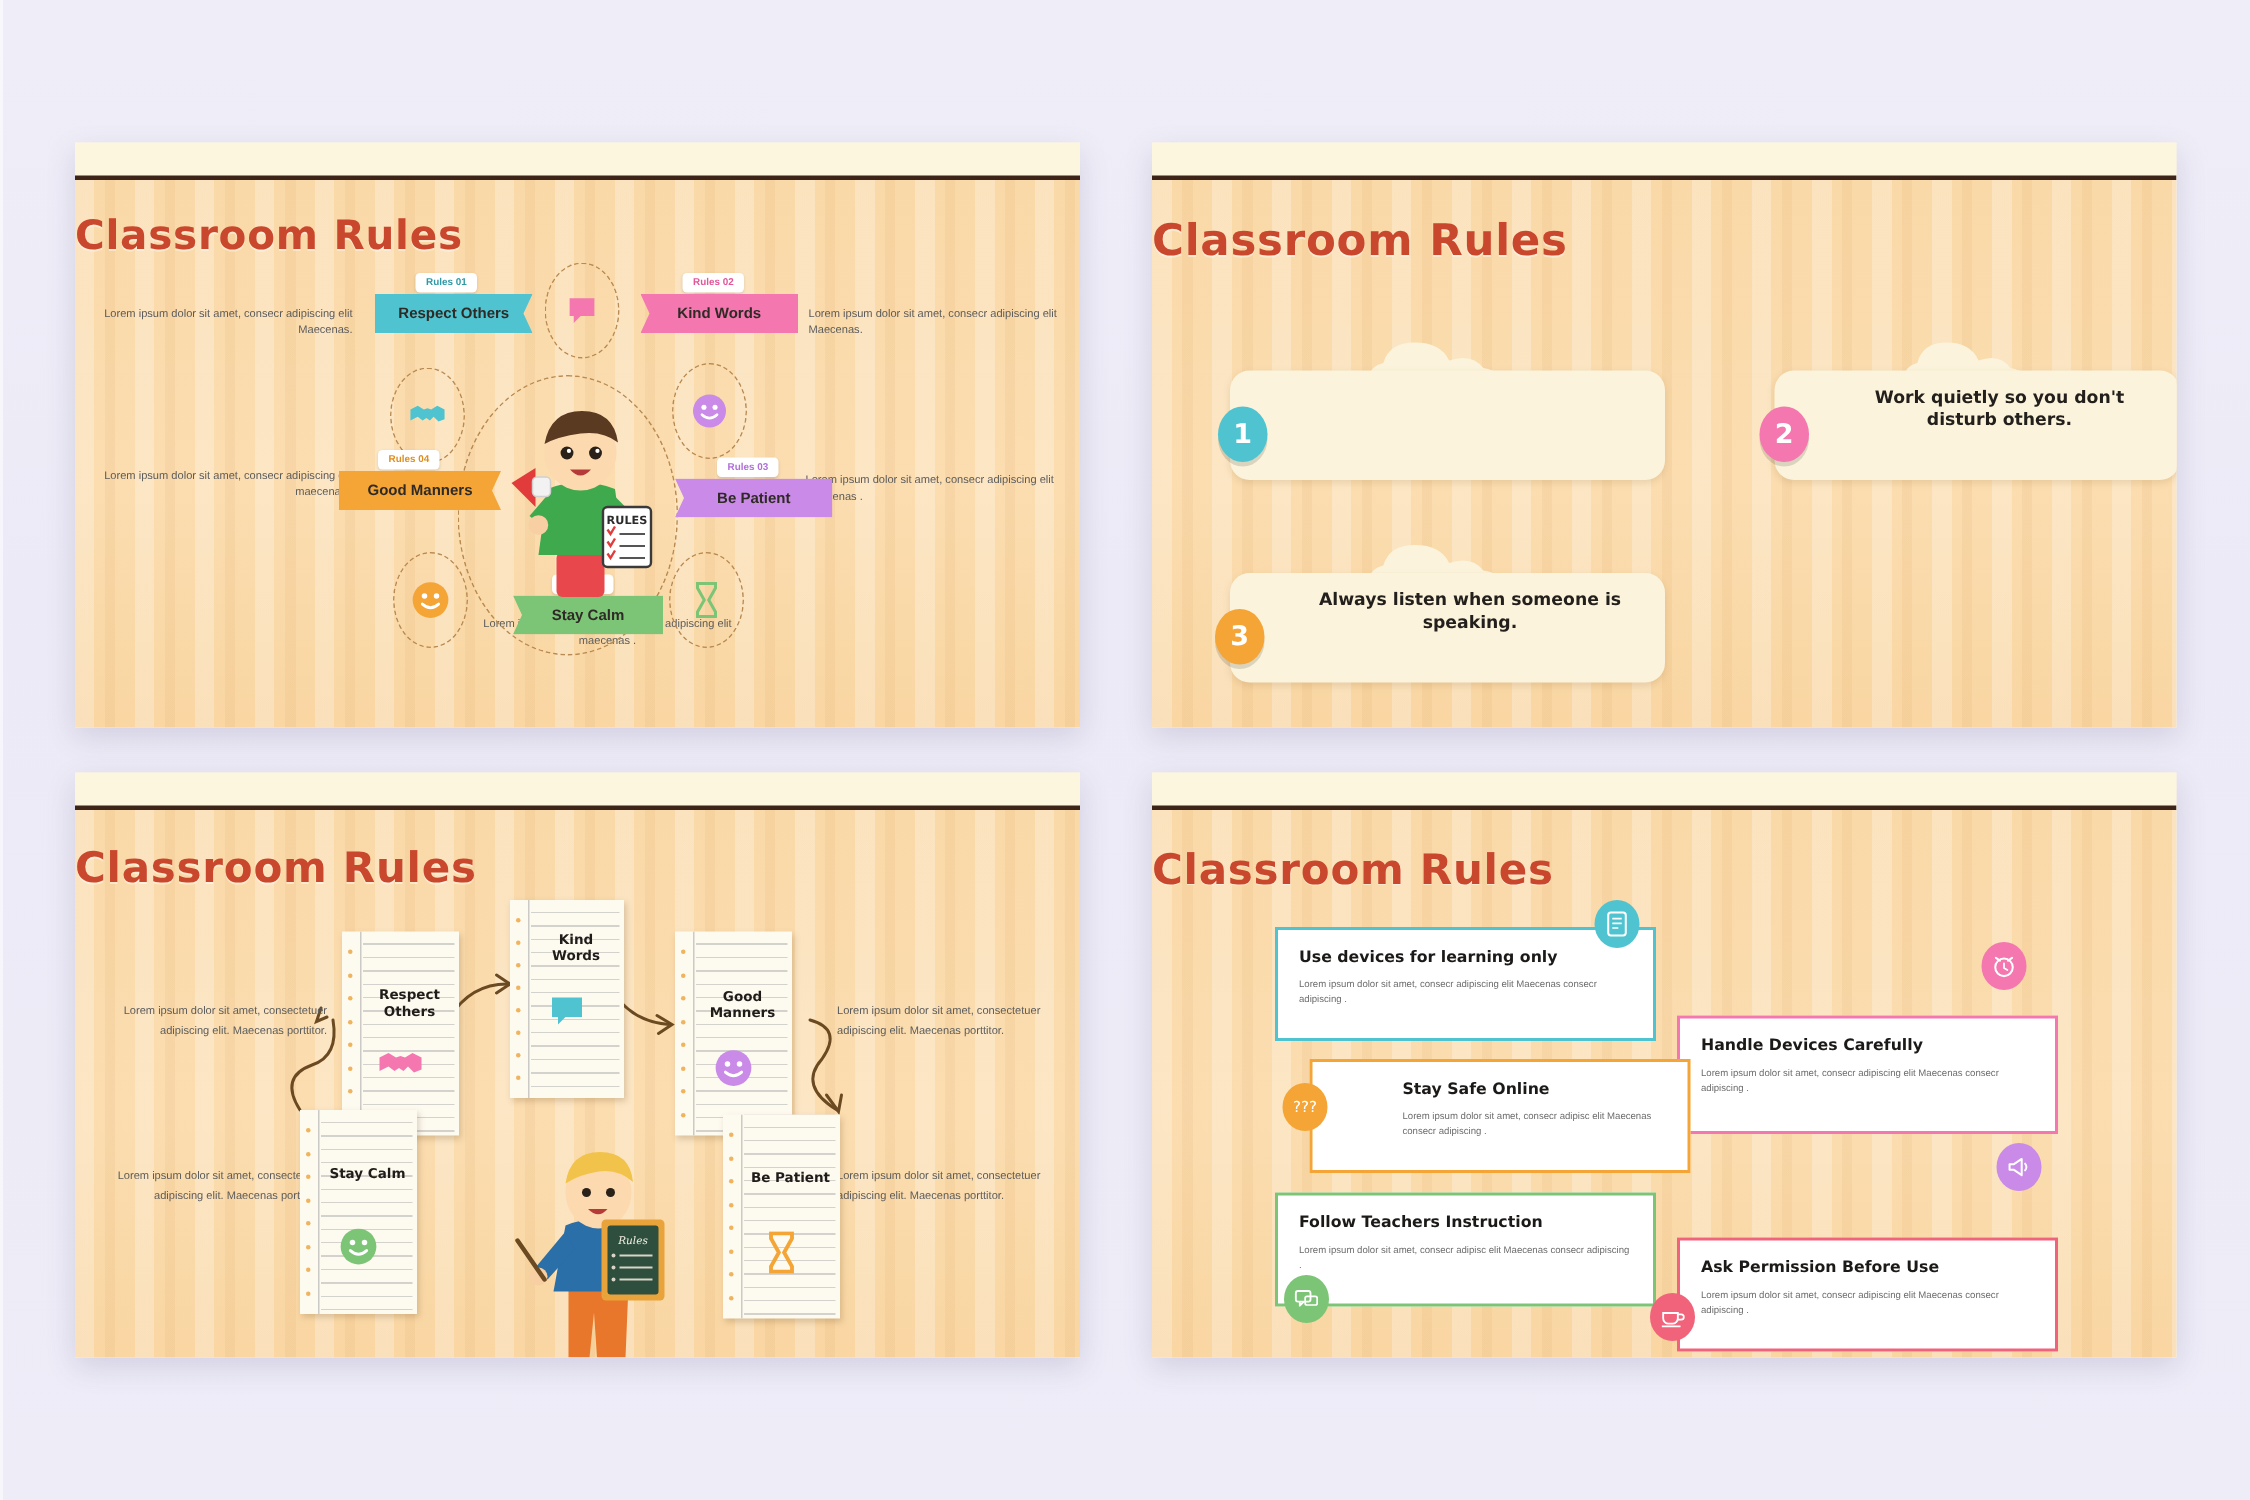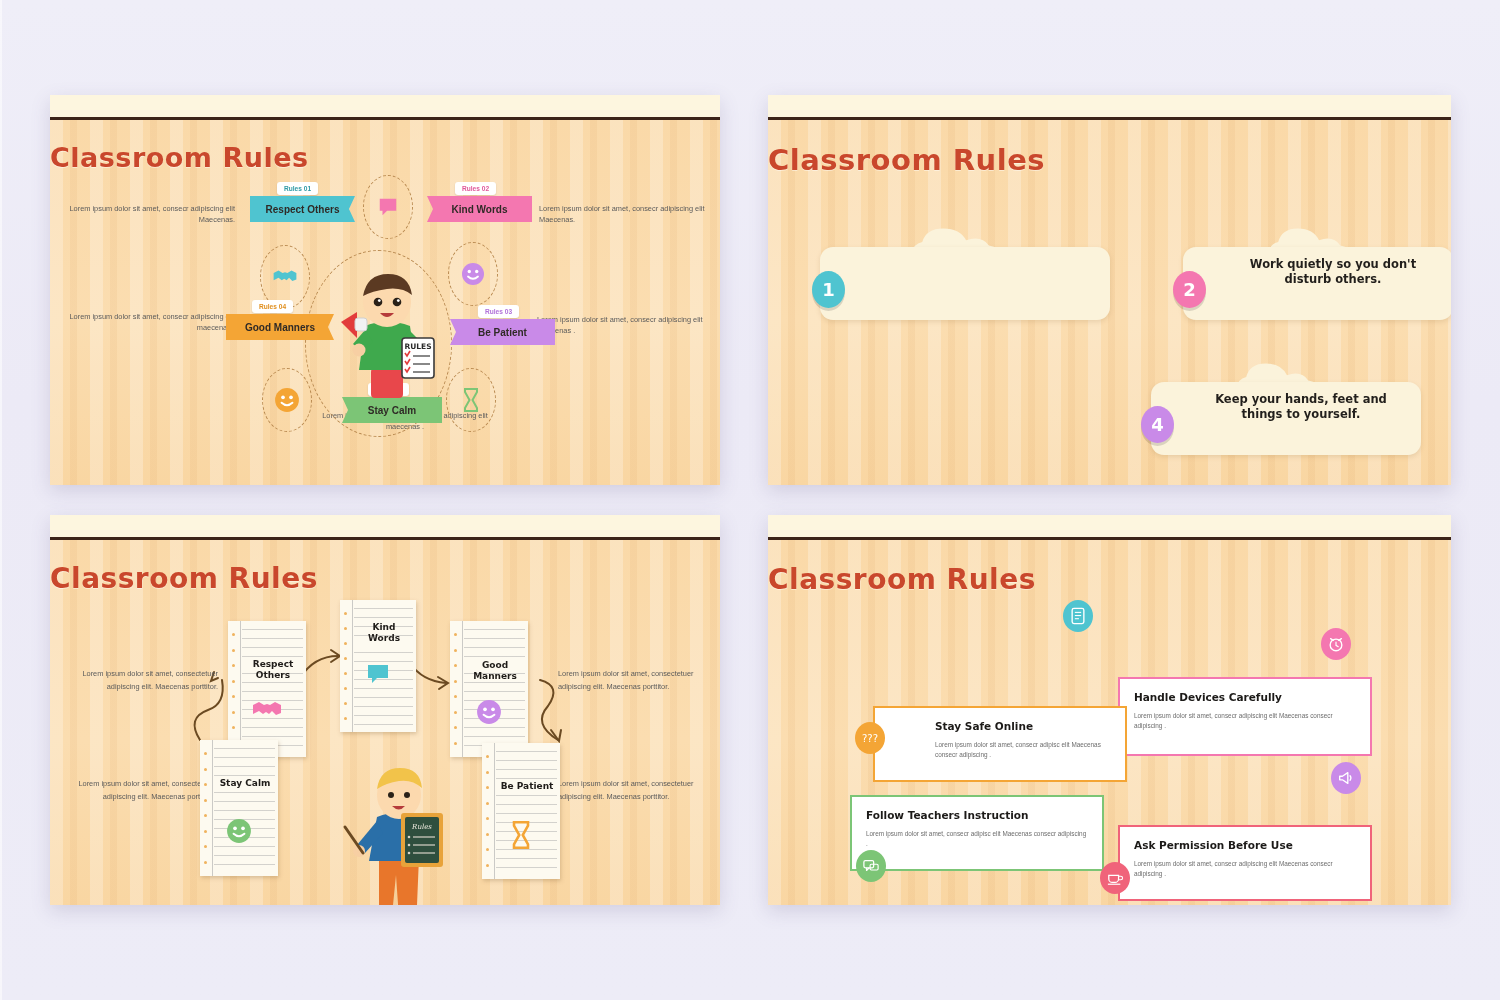--- a/index.html
+++ b/index.html
@@ -261,29 +261,29 @@
 
     <div class="cloud-card" style="left:383px;top:105px;width:270px;height:95px;margin-left:32px;">
       <svg class="cloudtop" viewBox="0 0 140 40" preserveAspectRatio="none">
         <path d="M8 40q-6-16 8-20 4-16 22-16t24 14q16-6 24 6 14 2 12 16z" fill="#fbf3db"></path>
       </svg>
       <div class="bodybox"></div>
       <div class="ctext">Work quietly so you don't disturb others.</div>
       <div class="num-badge" style="left:-10px;top:46px;background:#f477b0;box-shadow:0 3px 0 rgba(0,0,0,.13);">2</div>
     </div>
 
-
-    <div class="cloud-card" style="left:383px;top:240px;width:270px;height:95px;">
+    <div class="cloud-card" style="left:52px;top:240px;width:290px;height:95px;">
       <svg class="cloudtop" viewBox="0 0 140 40" preserveAspectRatio="none">
         <path d="M8 40q-6-16 8-20 4-16 22-16t24 14q16-6 24 6 14 2 12 16z" fill="#fbf3db"></path>
       </svg>
       <div class="bodybox"></div>
-      <div class="ctext">Keep your hands, feet and things to yourself.</div>
-      <div class="num-badge" style="left:-10px;top:46px;background:#c98ae8;box-shadow:0 3px 0 rgba(0,0,0,.13);">4</div>
-    </div>
+      <div class="ctext">Always listen when someone is speaking.</div>
+      <div class="num-badge" style="left:-10px;top:46px;background:#f4a535;box-shadow:0 3px 0 rgba(0,0,0,.13);">3</div>
+    </div>
+
 
   </div>
 </div>
 
 <div class="slide" style="left:50px;top:515px;width:670px;height:390px;">
   <div class="topband"></div>
   <div class="topline"></div>
   <div class="canvas">
 
     <div class="title" style="top:22px;font-size:28px;">Classroom Rules</div>
@@ -453,20 +453,24 @@
   </div>
 </div>
 
 <div class="slide" style="left:768px;top:515px;width:683px;height:390px;">
   <div class="topband"></div>
   <div class="topline"></div>
   <div class="canvas">
 
     <div class="title" style="top:23px;font-size:28px;">Classroom Rules</div>
 
+    <div class="ocard" style="left:82px;top:78px;width:250px;height:72px;border-color:#4fc4d0;z-index:2;">
+      <div class="ohead">Use devices for learning only</div>
+      <div class="obody">Lorem ipsum dolor sit amet, consecr adipiscing elit Maecenas consecr adipiscing .</div>
+    </div>
     <div class="ibadge" style="left:295px;top:60px;background:#4fc4d0;">
       <svg width="16" height="18" viewBox="0 0 16 20">
           <rect x="1.5" y="1.5" width="13" height="17" rx="2" fill="none" stroke="#fff" stroke-width="1.5"></rect>
           <line x1="4.5" y1="6" x2="11.5" y2="6" stroke="#fff" stroke-width="1.2"></line>
           <line x1="4.5" y1="9.5" x2="11.5" y2="9.5" stroke="#fff" stroke-width="1.2"></line>
           <line x1="4.5" y1="13" x2="9" y2="13" stroke="#fff" stroke-width="1.2"></line>
         </svg>
     </div>
 
     <div class="ocard" style="left:350px;top:105px;width:250px;height:75px;border-color:#f477b0;z-index:2;margin-top:32px;">

